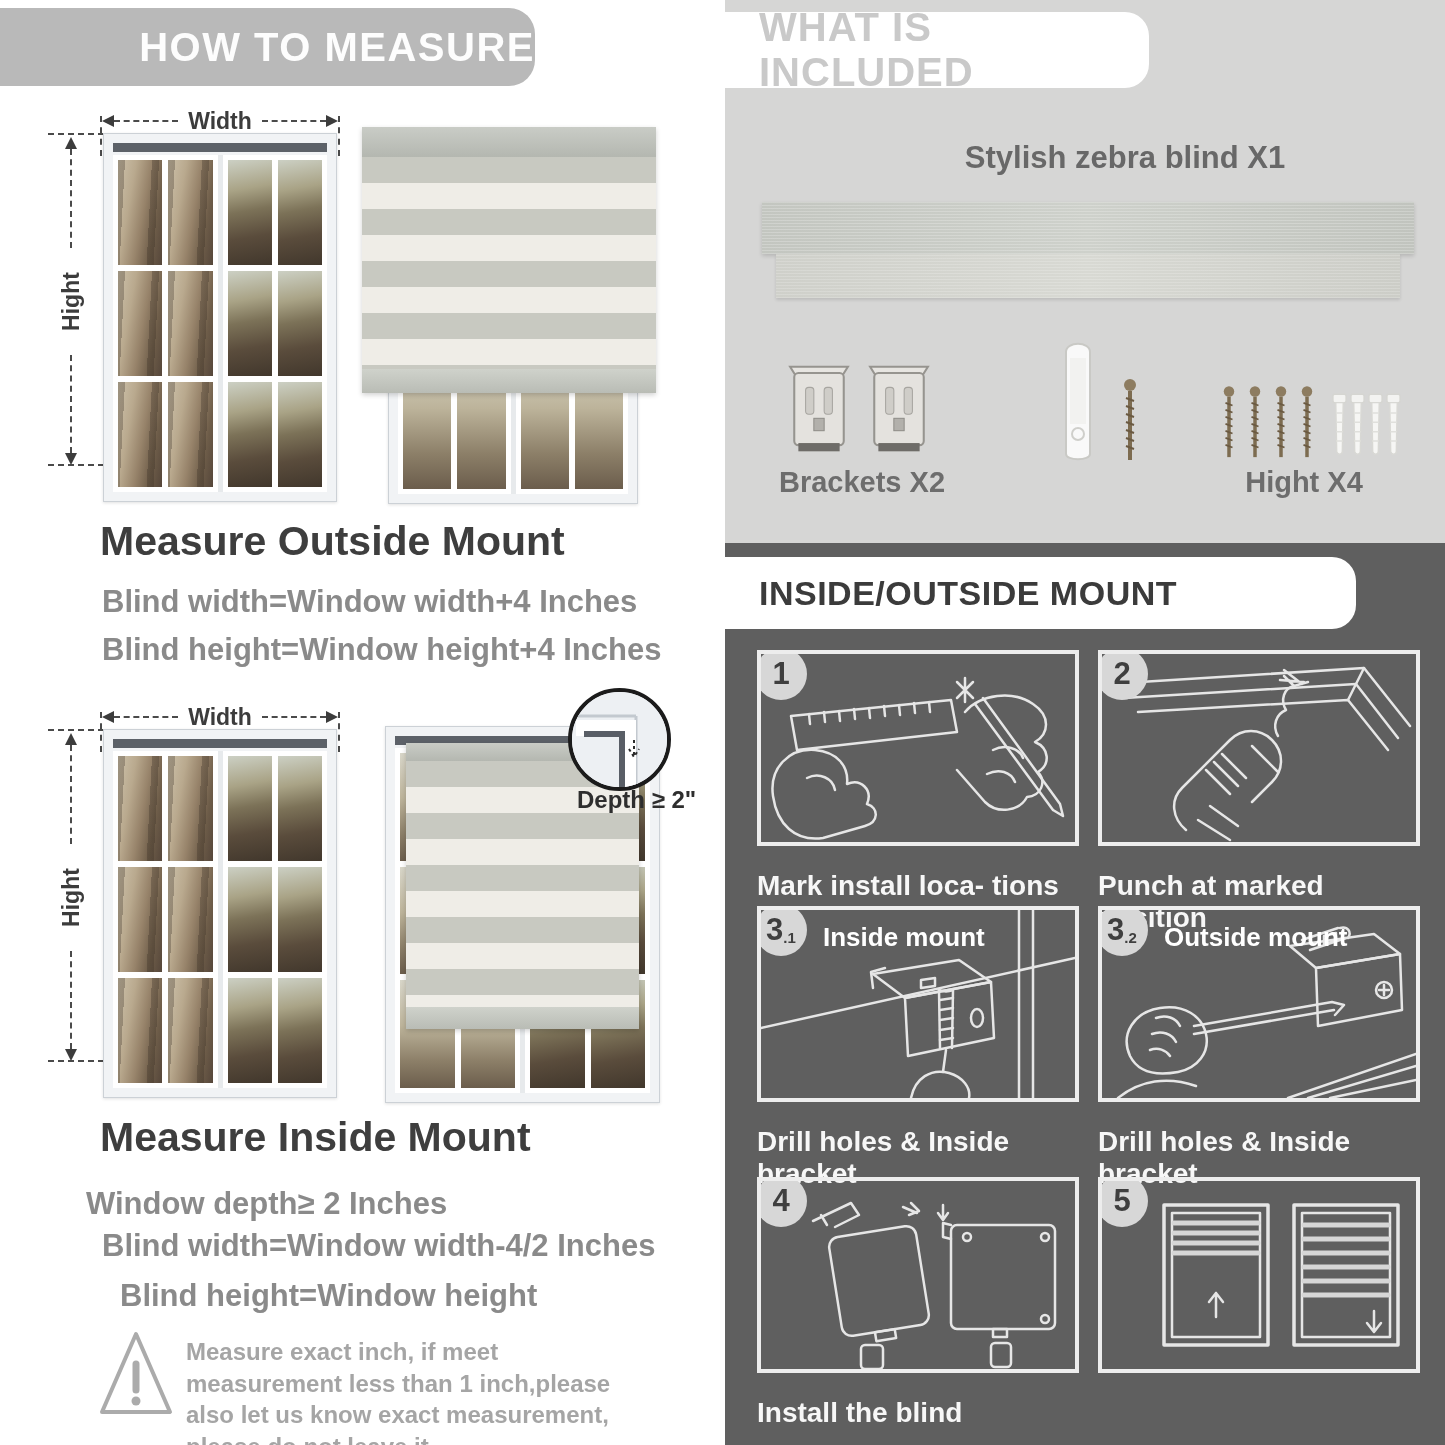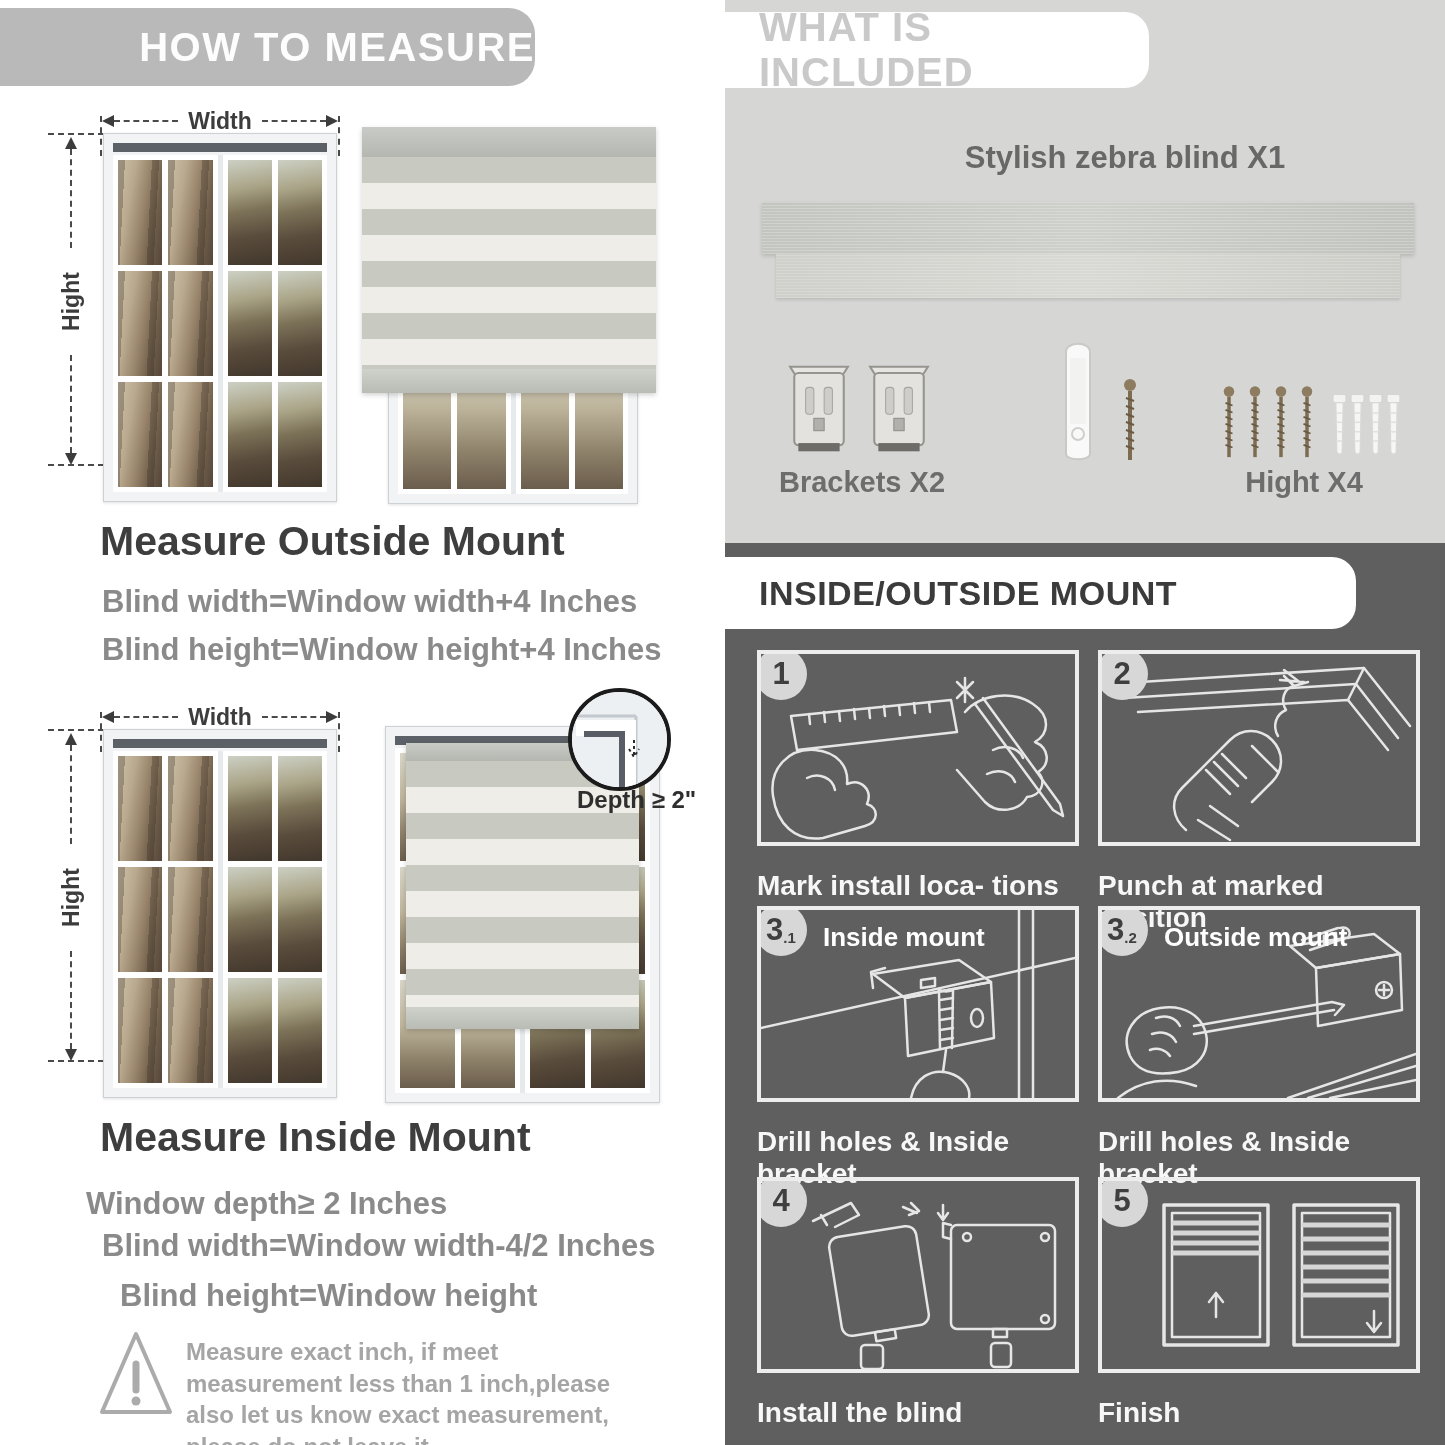--- a/index.html
+++ b/index.html
@@ -482,16 +482,15 @@
             <path d="M202 44 h84 M202 58 h84 M202 72 h84 M202 86 h84 M202 100 h84 M202 114 h84" stroke="#d6d6d6" stroke-width="5"></path>
             <path d="M272 130 v20 M265 142 l7 9 7 -9"></path>
           </g>
         </svg>
         <div class="badge">
           <span class="num">5</span>
             <span class="sub"></span>
         </div>
         <div class="inner-label"></div>
       </div>
-      <div class="caption">Finish</div>
     </div>
   </div>
 </div>
 
 </body></html>

